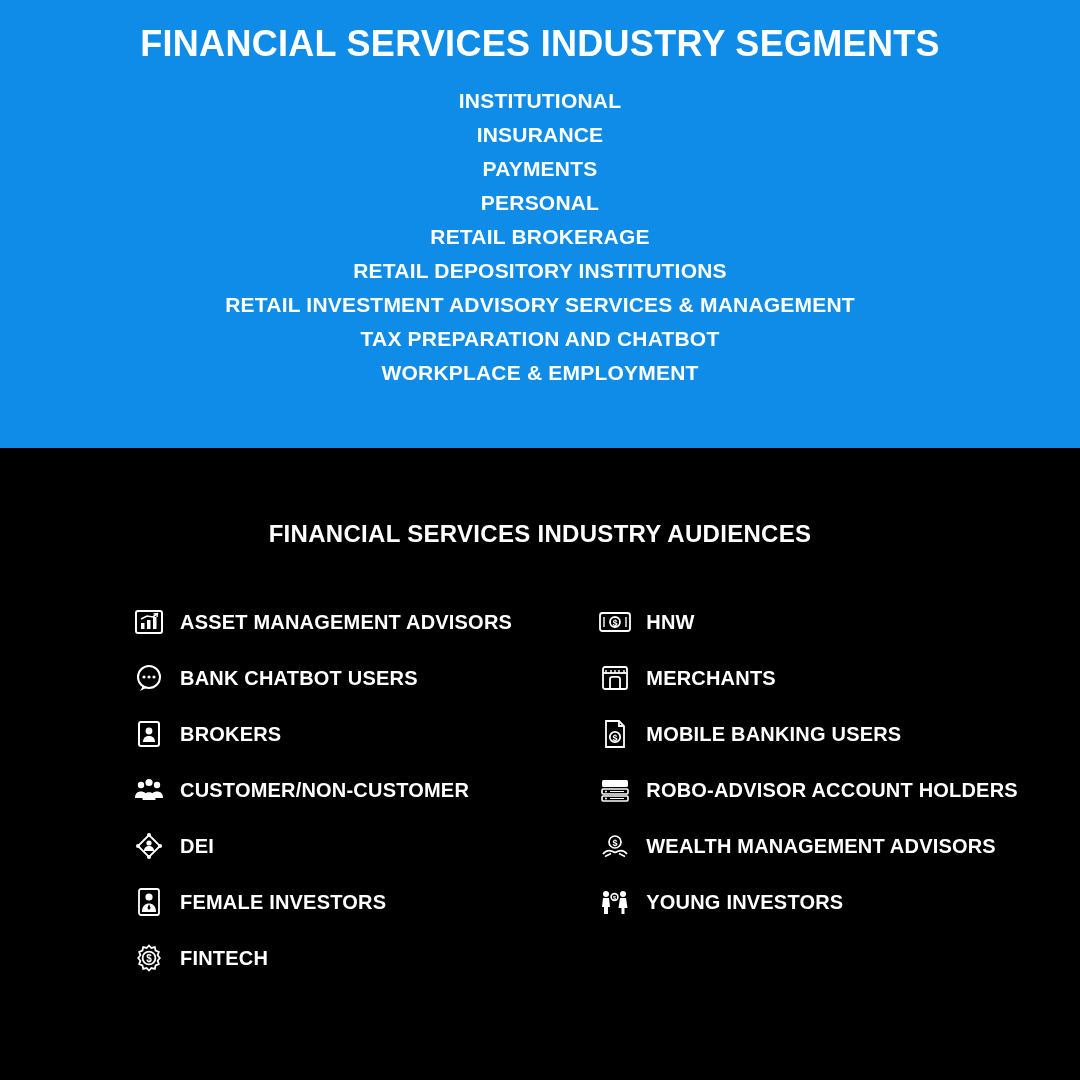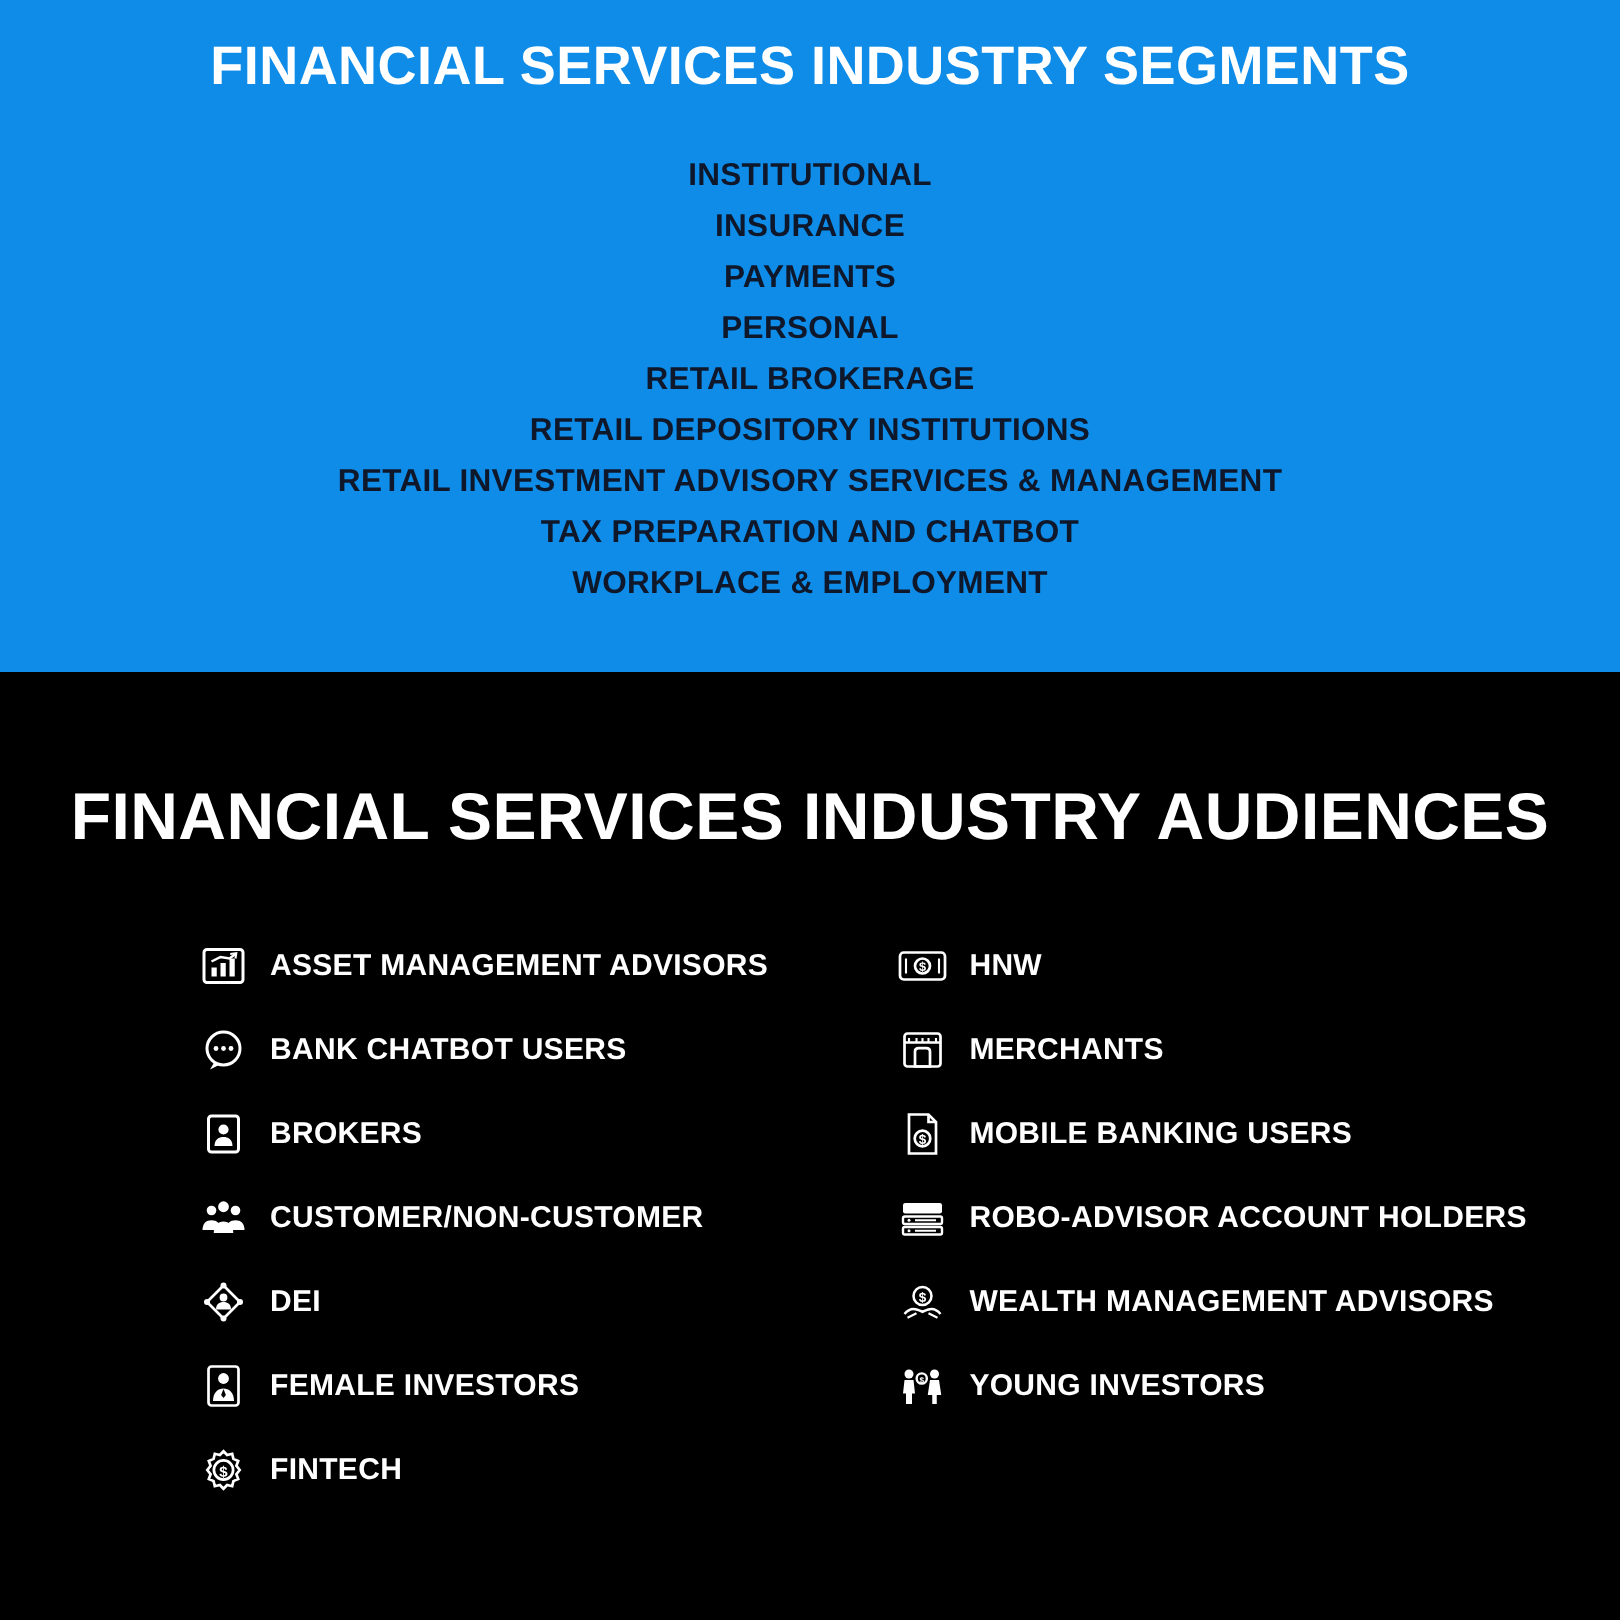--- a/index.html
+++ b/index.html
@@ -32,48 +32,48 @@
     align-items: center;
   }
   .segments-title {
     color: #ffffff;
     font-size: 36px;
     font-weight: bold;
     letter-spacing: 0.3px;
     text-align: center;
     line-height: 1.1;
     margin-top: 6px;
-    margin-bottom: 36px;
+    margin-bottom: 20px;
   }
   .segments-list {
     list-style: none;
     margin: 0;
     padding: 0;
     width: 100%;
     text-align: center;
   }
   .segments-list li {
-    color: #0f172a;
+    color: #ffffff;
     font-size: 21px;
     font-weight: bold;
     line-height: 34px;
     letter-spacing: 0.2px;
   }
 
   
   .audiences-panel {
     background: #000000;
     flex: 1 1 auto;
     box-sizing: border-box;
     padding: 0;
     position: relative;
   }
   .audiences-title {
     color: #ffffff;
-    font-size: 44px;
+    font-size: 24px;
     font-weight: bold;
     text-align: center;
     letter-spacing: 0.3px;
     margin: 0;
     padding-top: 72px;
   }
   .audiences-columns {
     display: flex;
     flex-direction: row;
     margin-top: 46px;

